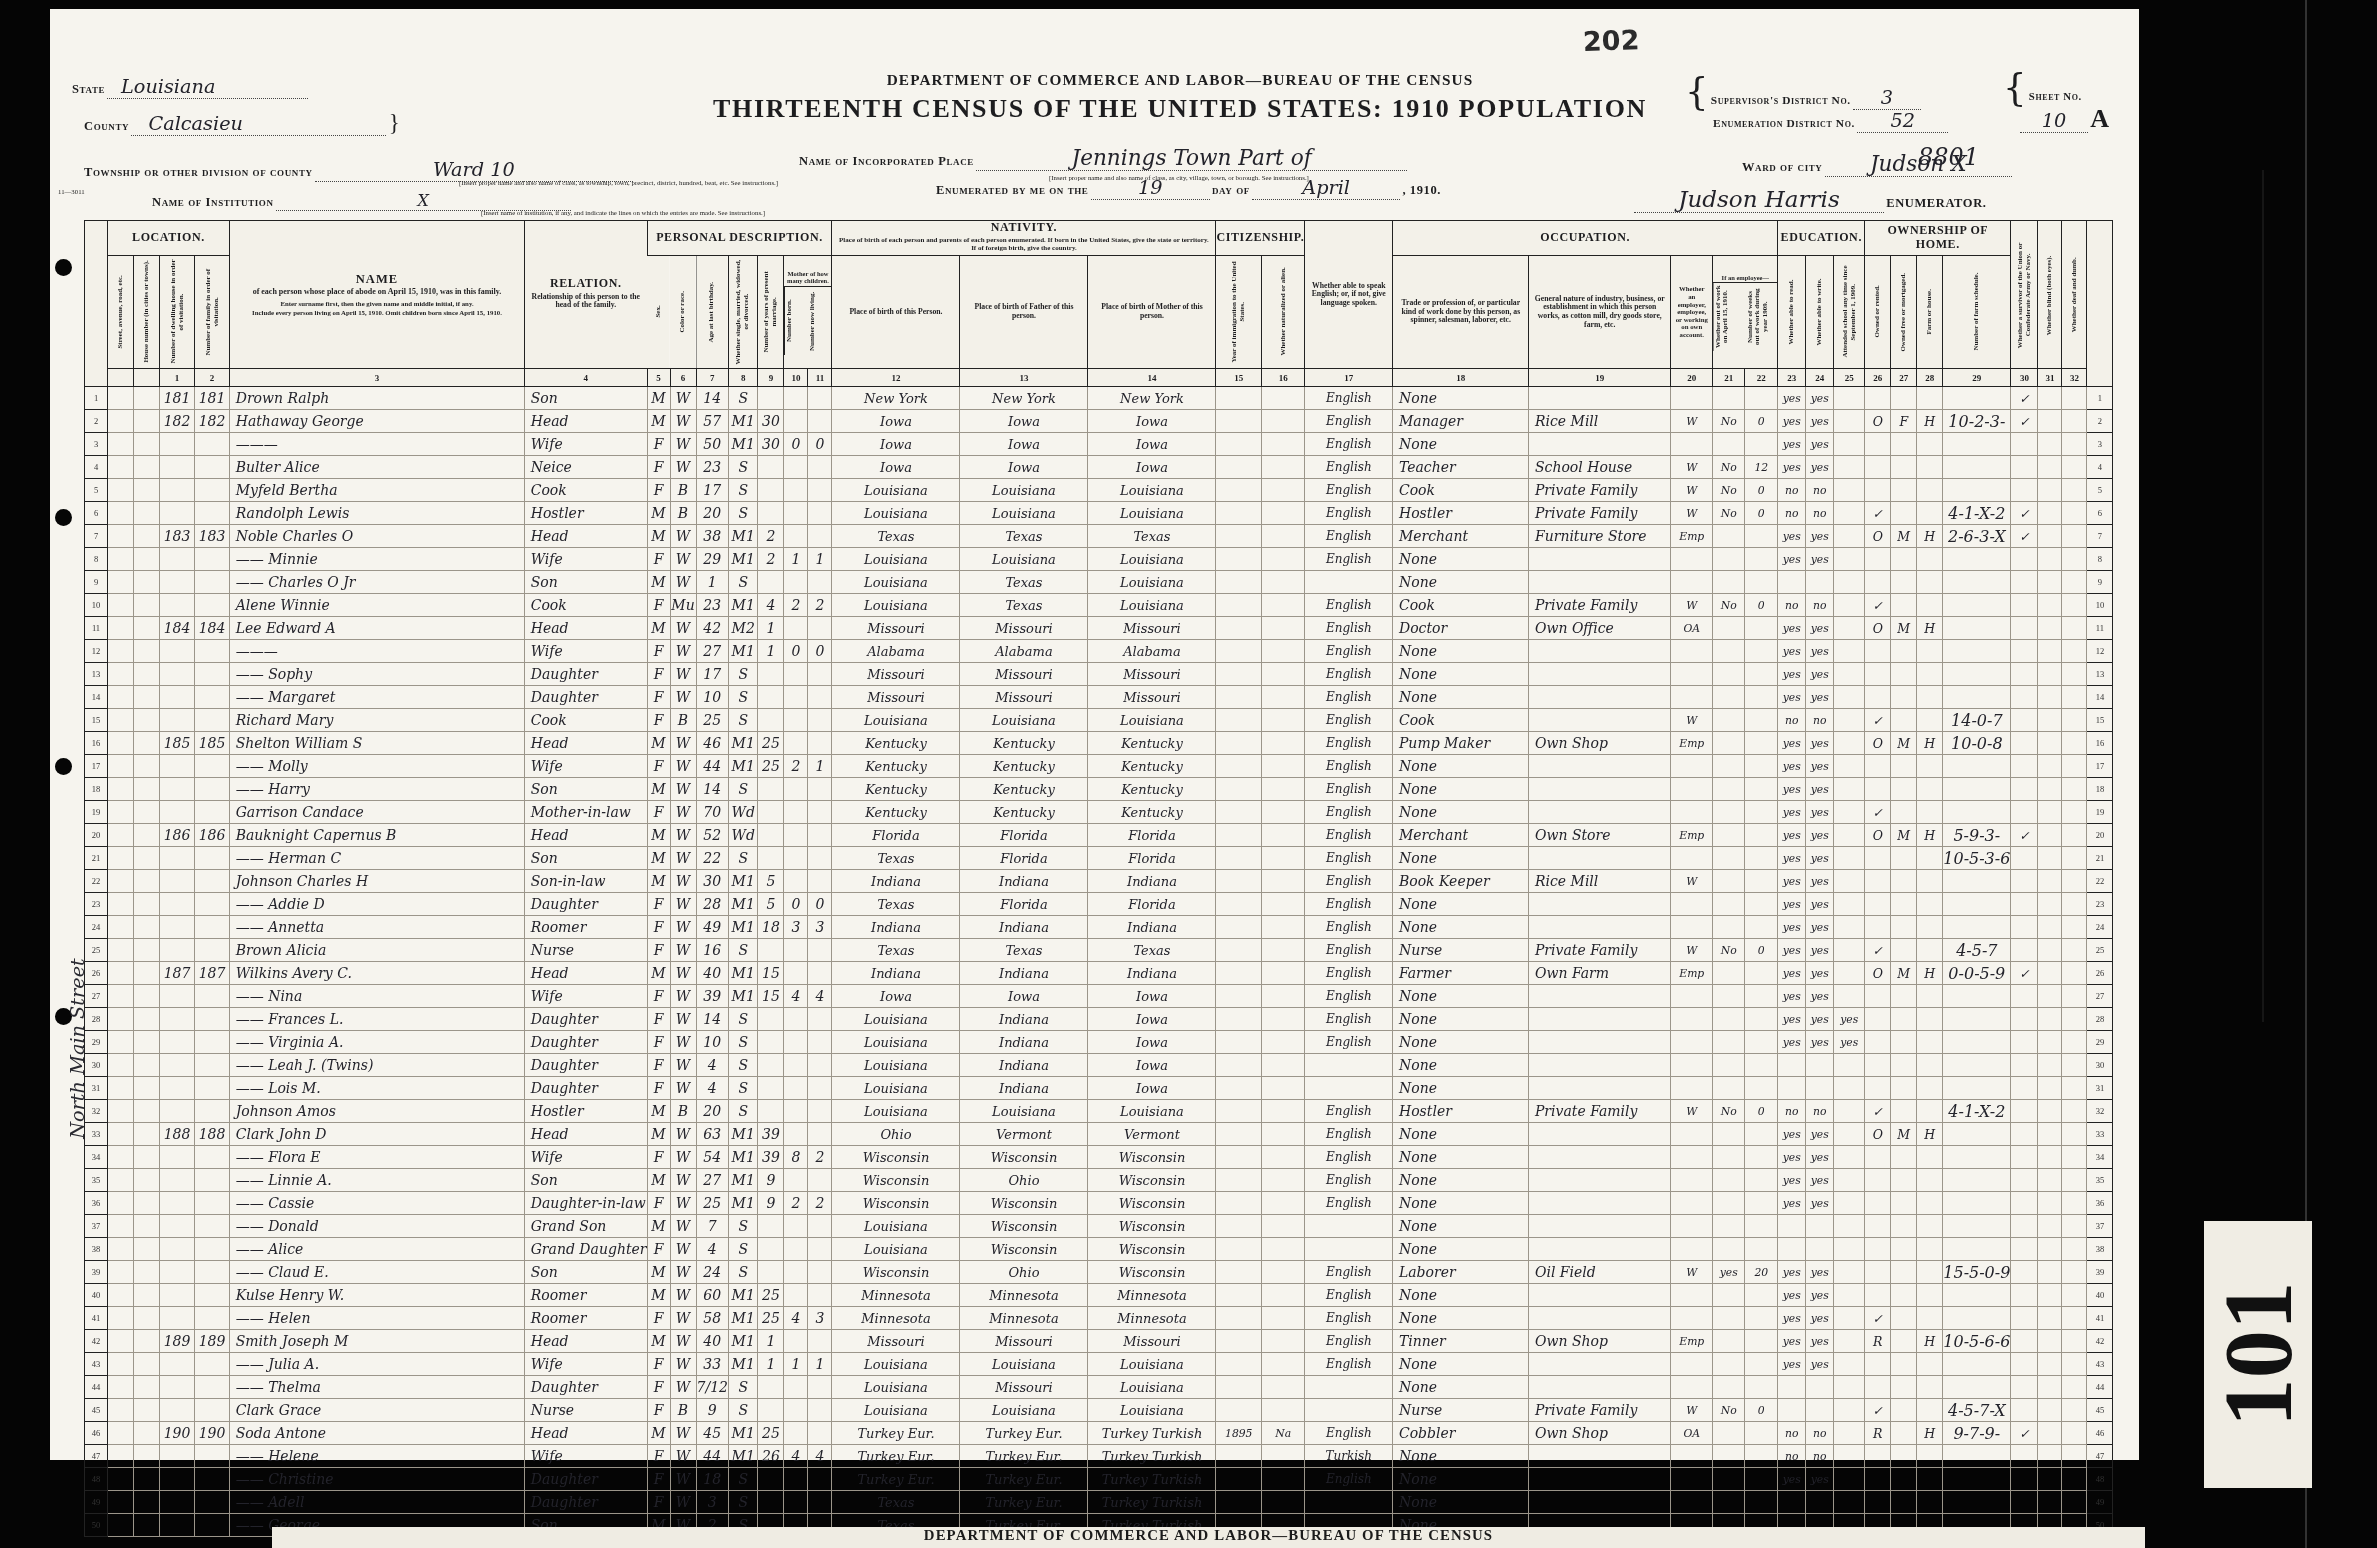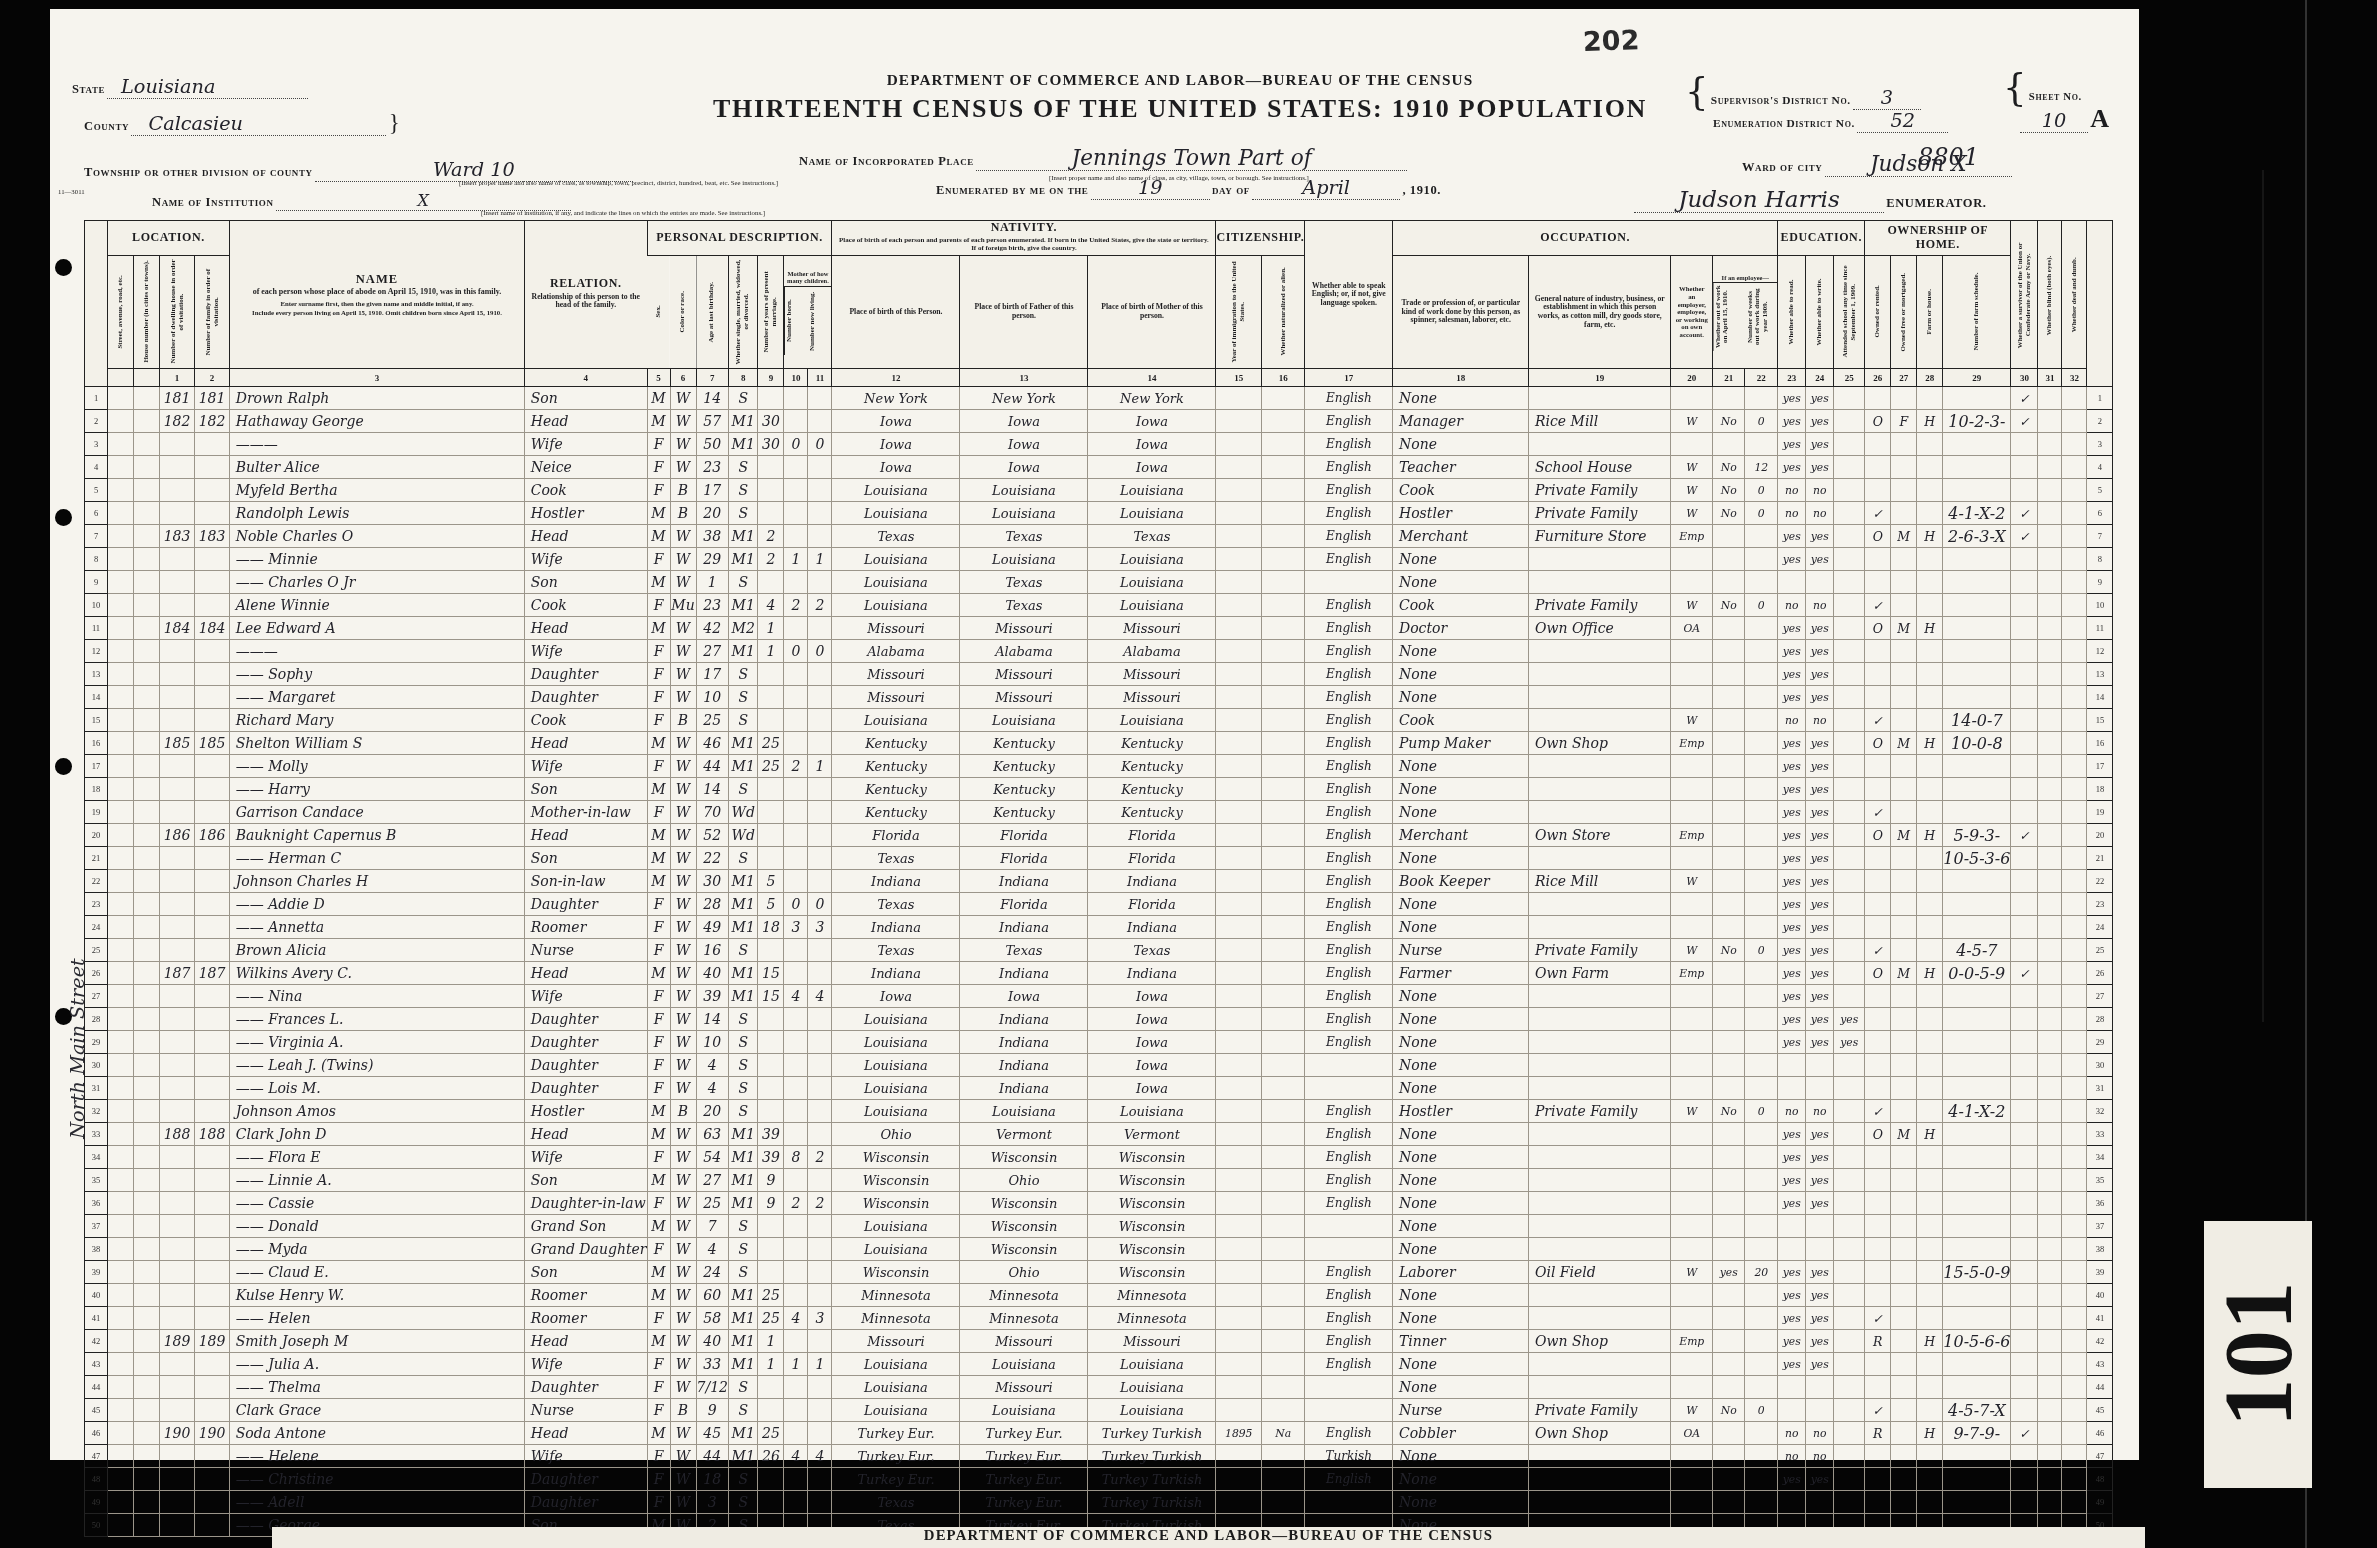--- a/index.html
+++ b/index.html
@@ -1693,21 +1693,21 @@
             <td class="c-bl"></td>
             <td class="c-df"></td>
             <td class="lnum rnum">37</td>
           </tr>
           <tr>
             <td class="lnum">38</td>
             <td class="hw c-st"></td>
             <td class="hw c-hn"></td>
             <td class="hw c-dw"></td>
             <td class="hw c-fm"></td>
-            <td class="hw c-nm">—— Myda</td>
+            <td class="hw c-nm">—— Alice</td>
             <td class="hw c-rel">Grand Daughter</td>
             <td class="hw c-sex">F</td>
             <td class="hw c-race">W</td>
             <td class="hw c-age">4</td>
             <td class="hw c-mar">S</td>
             <td class="hw c-yrs"></td>
             <td class="hw c-born"></td>
             <td class="hw c-liv"></td>
             <td class="hw c-pb">Louisiana</td>
             <td class="hw c-pf">Wisconsin</td>

